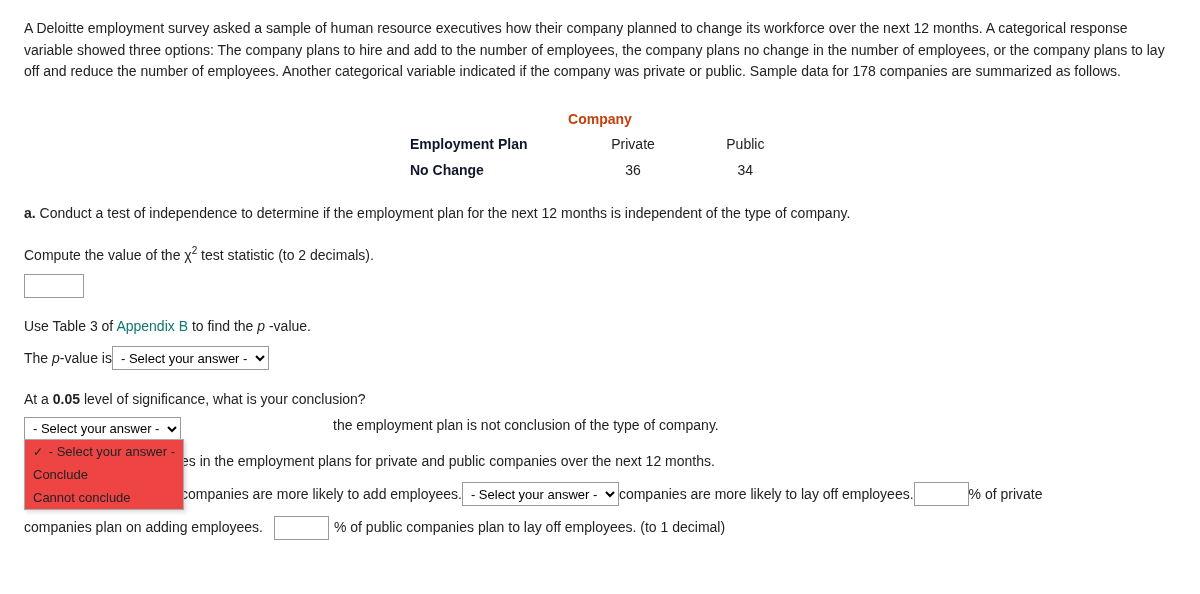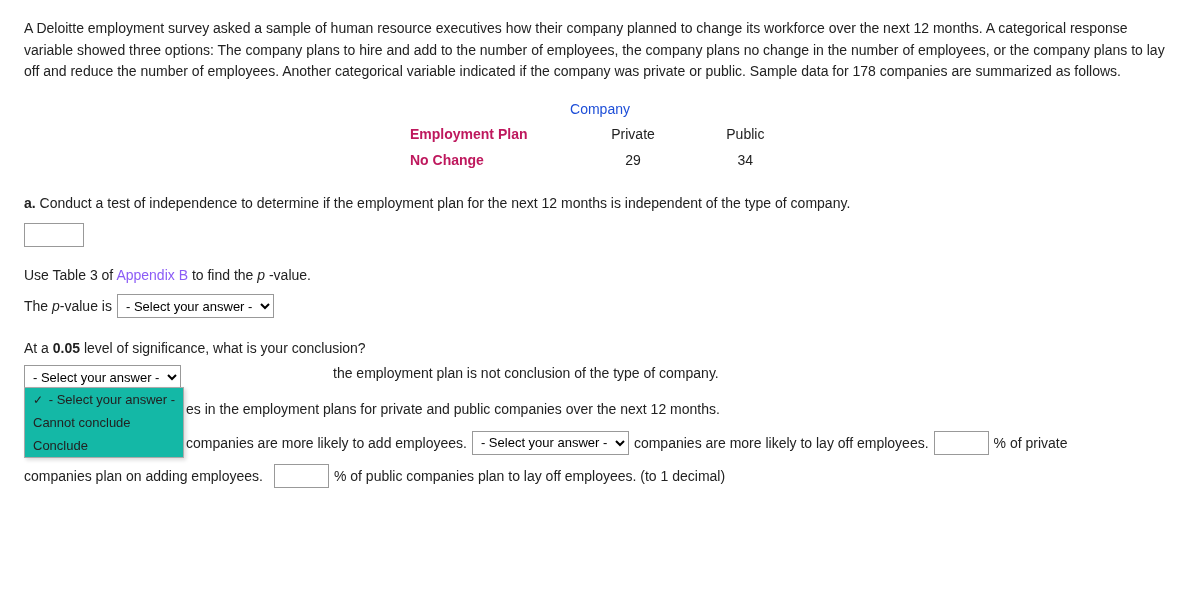--- a/index.html
+++ b/index.html
@@ -7,51 +7,51 @@
       font-family: Arial, sans-serif;
       font-size: 14px;
       color: #222;
       background: #fff;
       padding: 18px 24px;
       width: 1200px;
       min-height: 594px;
     }
     .intro-text {
       line-height: 1.55;
-      margin-bottom: 18px;
+      margin-bottom: 28px;
     }
     .table-section {
       display: flex;
       flex-direction: column;
       align-items: center;
       margin-bottom: 20px;
     }
     .company-label {
-      color: #1d4ed8;
-      font-weight: normal;
+      color: #c2410c;
+      font-weight: bold;
       font-size: 14px;
       margin-bottom: 4px;
       text-align: center;
     }
     table.data-table {
       border-collapse: collapse;
       min-width: 400px;
     }
     table.data-table th, table.data-table td {
       padding: 5px 30px;
       text-align: center;
     }
     table.data-table thead th {
       font-weight: normal;
       font-size: 14px;
     }
     table.data-table .plan-col {
       text-align: left;
       font-weight: bold;
-      color: #be185d;
+      color: #0f172a;
       padding-left: 10px;
     }
     table.data-table tbody td.num-col {
       text-align: center;
     }
     .section-a {
       margin-bottom: 10px;
     }
     .section-a p {
       margin-bottom: 8px;
@@ -65,21 +65,21 @@
       margin-bottom: 10px;
     }
     input[type="text"] {
       border: 1px solid #999;
       padding: 2px 6px;
       font-size: 13px;
       width: 60px;
       height: 24px;
     }
     .appendix-link {
-      color: #8b5cf6;
+      color: #0f766e;
       text-decoration: none;
     }
     .select-dropdown {
       border: 1px solid #999;
       font-size: 13px;
       padding: 2px 4px;
       height: 24px;
       background: #fff;
       cursor: pointer;
     }
@@ -87,39 +87,39 @@
       display: flex;
       align-items: flex-start;
       gap: 4px;
       margin-bottom: 8px;
       position: relative;
     }
     .dropdown-menu {
       position: absolute;
       top: 22px;
       left: 0;
-      background: #14b8a6;
+      background: #ef4444;
       border: 1px solid #aaa;
       z-index: 10;
       min-width: 140px;
       box-shadow: 2px 2px 4px rgba(0,0,0,0.15);
     }
     .dropdown-menu .menu-item {
       padding: 4px 8px;
       font-size: 13px;
       cursor: pointer;
     }
     .checkmark {
       color: #222;
       font-size: 12px;
       margin-right: 2px;
     }
     .inline-row {
       display: flex;
-      gap: 5px;
+      align-items: center;
       flex-wrap: wrap;
       margin-bottom: 8px;
       line-height: 1.8;
     }
     .percent-row {
       display: flex;
       align-items: center;
       gap: 5px;
       flex-wrap: wrap;
       line-height: 1.8;
@@ -141,33 +141,36 @@
     <thead>
       <tr>
         <th class="plan-col">Employment Plan</th>
         <th>Private</th>
         <th>Public</th>
       </tr>
     </thead>
     <tbody id="table-body">
         <tr>
       <td class="plan-col">No Change</td>
-      <td class="num-col">29</td>
+      <td class="num-col">36</td>
       <td class="num-col">34</td>
     </tr>
       </tbody>
   </table>
 </div>
 
 <div class="section-a">
   <p>
     <span class="section-label">a.</span>
     <span>Conduct a test of independence to determine if the employment plan for the next 12 months is independent of the type of company.</span>
   </p>
 
+  <p>
+    Compute the value of the χ<sup>2</sup> test statistic (to 2 decimals).
+  </p>
 
   <div class="chi-input-row">
     <input type="text" placeholder="" value="" style="">
   </div>
 
   <p style="margin-bottom:8px;">
     <span>Use Table 3 of</span>
     <a class="appendix-link">Appendix B</a>
     <span> to find the </span>
     <em>p</em>
@@ -187,24 +190,24 @@
   <div class="conclusion-row">
     <select class="select-dropdown" style="min-width:155px;">
     <option>- Select your answer -</option><option>Cannot conclude</option><option>Conclude</option></select>
 
     <div class="dropdown-menu">
       <div class="menu-item">
         <span class="checkmark">✓</span>
         <span>- Select your answer -</span>
       </div>
       <div class="menu-item">
-        <span>Cannot conclude</span>
+        <span>Conclude</span>
       </div>
       <div class="menu-item">
-        <span>Conclude</span>
+        <span>Cannot conclude</span>
       </div>
     </div>
     <span style="margin-left:148px;">the employment plan is not conclusion of the type of company.</span>
   </div>
 
   <div class="inline-row">
     <select class="select-dropdown" style="min-width:155px;">
     <option>- Select your answer -</option><option>Cannot conclude</option><option>Conclude</option></select>
     <span>es in the employment plans for private and public companies over the next 12 months.</span>
   </div>

